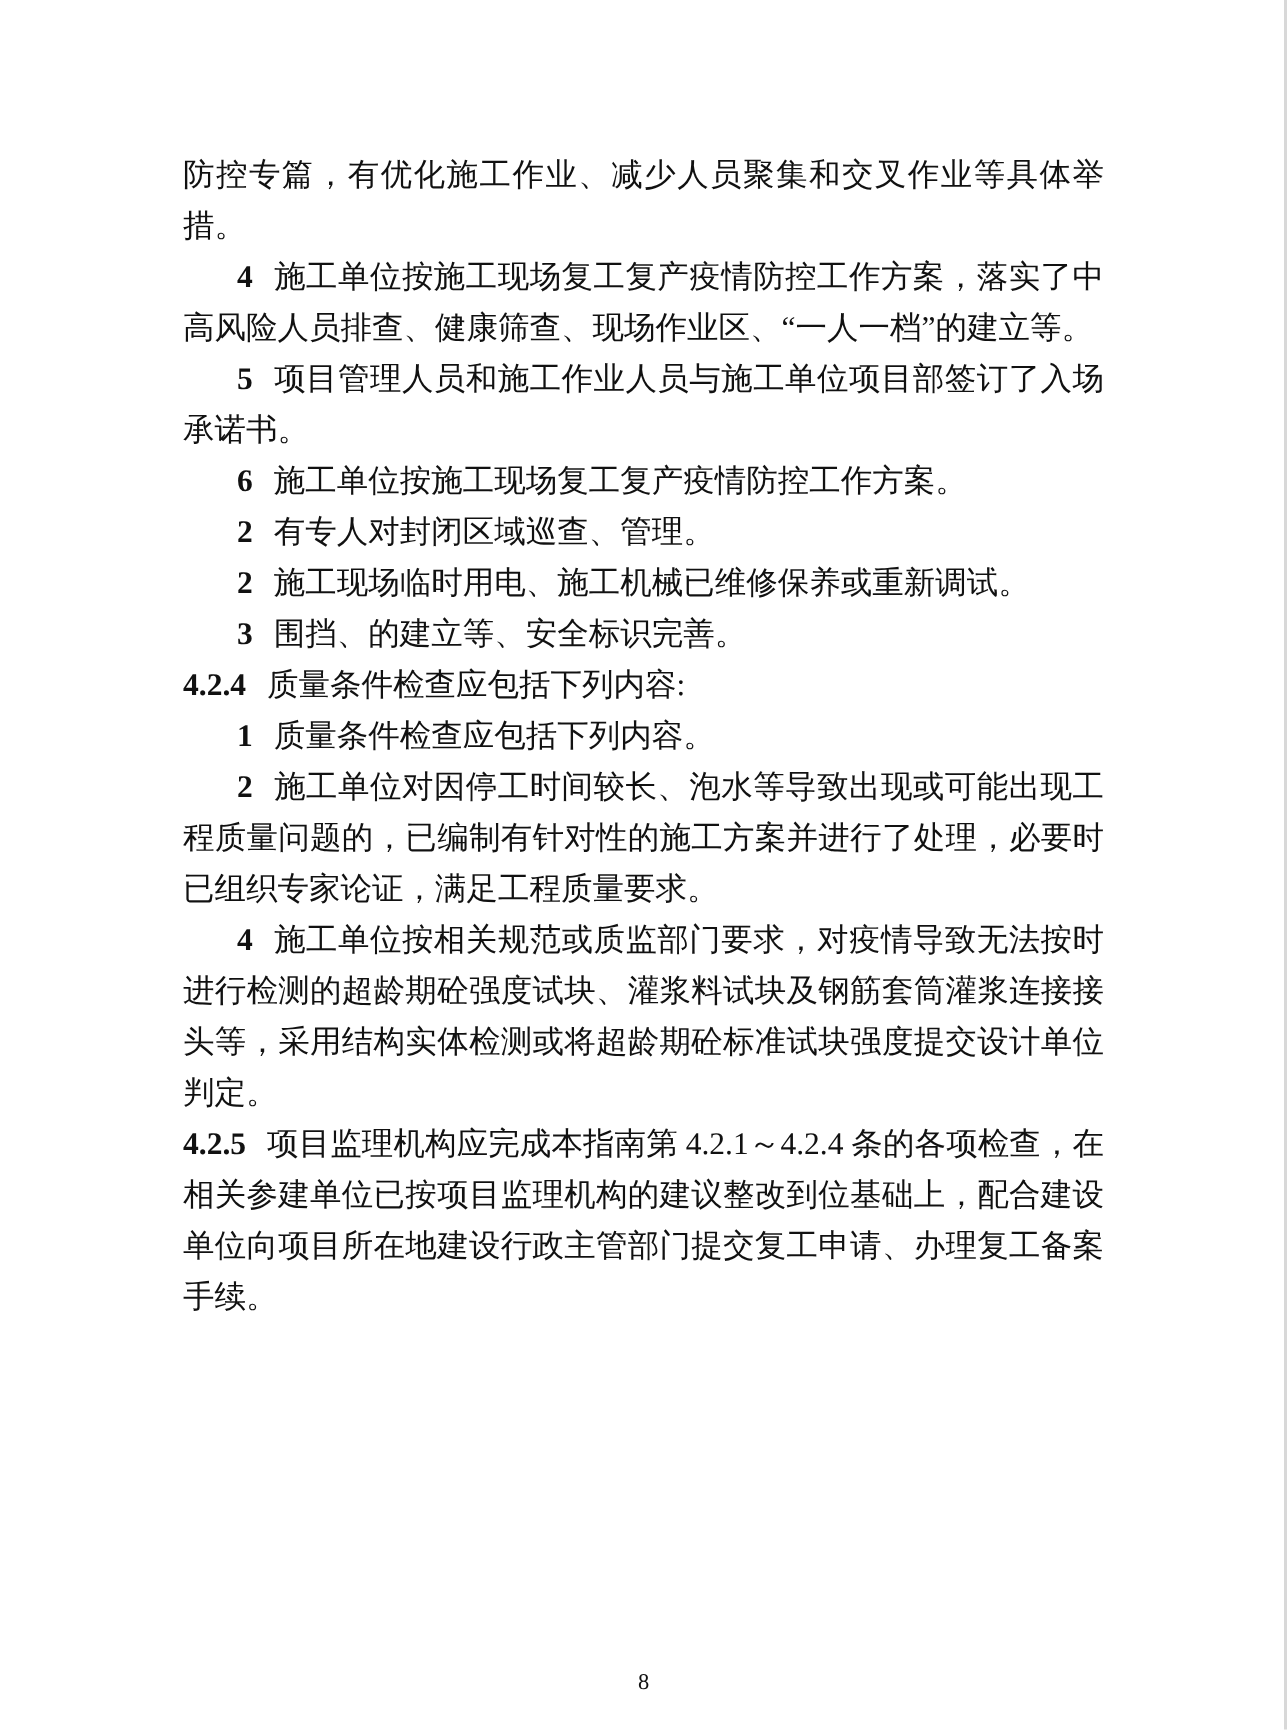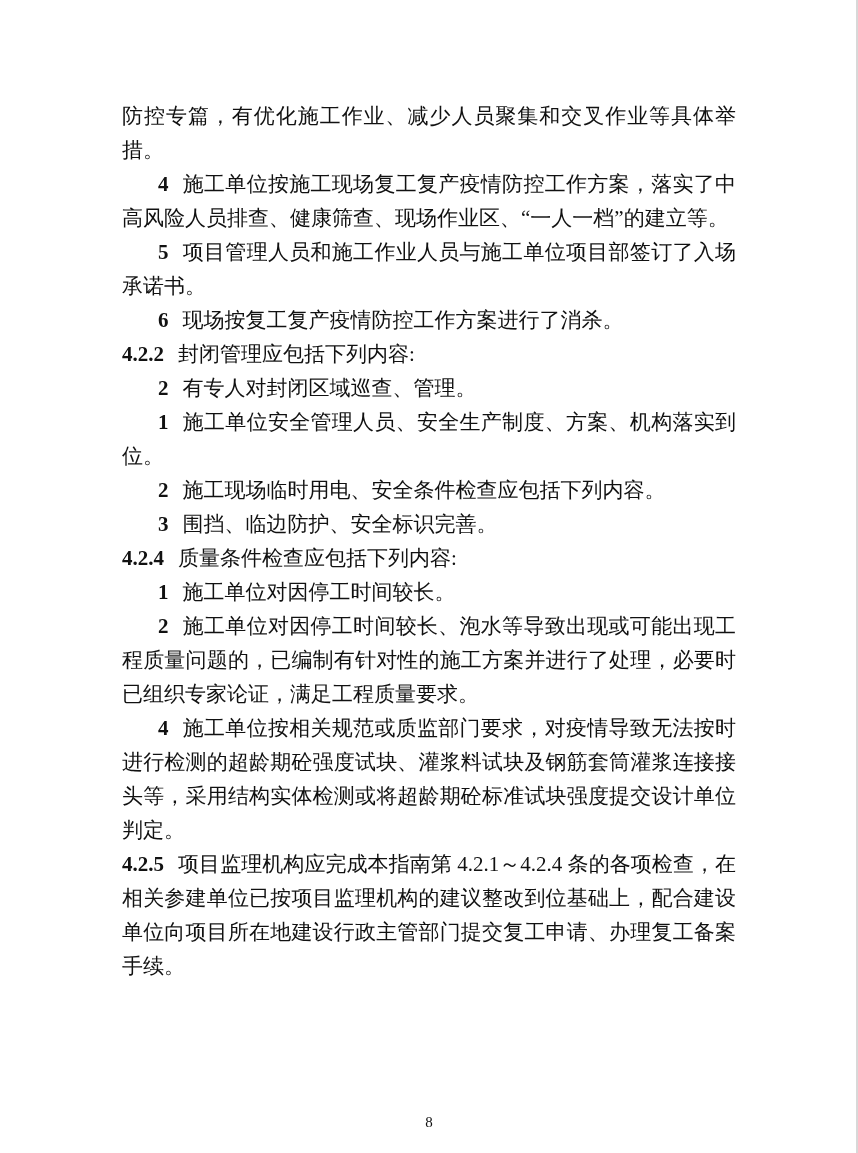--- a/index.html
+++ b/index.html
@@ -36,31 +36,29 @@
   }
 </style>
 </head>
 <body>
 
 <div class="content">
   <p class="plain"><span>防控专篇，有优化施工作业、减少人员聚集和交叉作业等具体举措。</span></p>
 
   <p class="item"><span class="num">4</span><span>施工单位按施工现场复工复产疫情防控工作方案，落实了中高风险人员排查、健康筛查、现场作业区、“一人一档”的建立等。</span></p>
   <p class="item"><span class="num">5</span><span>项目管理人员和施工作业人员与施工单位项目部签订了入场承诺书。</span></p>
-  <p class="item"><span class="num">6</span><span>现场按复工复产疫情防控工作方案进行了消杀。</span></p>
+  <p class="item"><span class="num">6</span><span>施工单位按施工现场复工复产疫情防控工作方案。</span></p>
 
-  <p class="section"><span class="num">4.2.2</span><span>封闭管理应包括下列内容:</span></p>
   <p class="item"><span class="num">2</span><span>有专人对封闭区域巡查、管理。</span></p>
 
-  <p class="item"><span class="num">1</span><span>施工单位安全管理人员、安全生产制度、方案、机构落实到位。</span></p>
-  <p class="item"><span class="num">2</span><span>施工现场临时用电、安全条件检查应包括下列内容。</span></p>
-  <p class="item"><span class="num">3</span><span>围挡、临边防护、安全标识完善。</span></p>
+  <p class="item"><span class="num">2</span><span>施工现场临时用电、施工机械已维修保养或重新调试。</span></p>
+  <p class="item"><span class="num">3</span><span>围挡、的建立等、安全标识完善。</span></p>
 
   <p class="section"><span class="num">4.2.4</span><span>质量条件检查应包括下列内容:</span></p>
-  <p class="item"><span class="num">1</span><span>施工单位对因停工时间较长。</span></p>
+  <p class="item"><span class="num">1</span><span>质量条件检查应包括下列内容。</span></p>
   <p class="item"><span class="num">2</span><span>施工单位对因停工时间较长、泡水等导致出现或可能出现工程质量问题的，已编制有针对性的施工方案并进行了处理，必要时已组织专家论证，满足工程质量要求。</span></p>
   <p class="item"><span class="num">4</span><span>施工单位按相关规范或质监部门要求，对疫情导致无法按时进行检测的超龄期砼强度试块、灌浆料试块及钢筋套筒灌浆连接接头等，采用结构实体检测或将超龄期砼标准试块强度提交设计单位判定。</span></p>
 
   <p class="section"><span class="num">4.2.5</span><span>项目监理机构应完成本指南第 4.2.1～4.2.4 条的各项检查，在相关参建单位已按项目监理机构的建议整改到位基础上，配合建设单位向项目所在地建设行政主管部门提交复工申请、办理复工备案手续。</span></p>
 </div>
 
 <div class="page-number">8</div>
 
 <div class="page-edge"></div>
 

